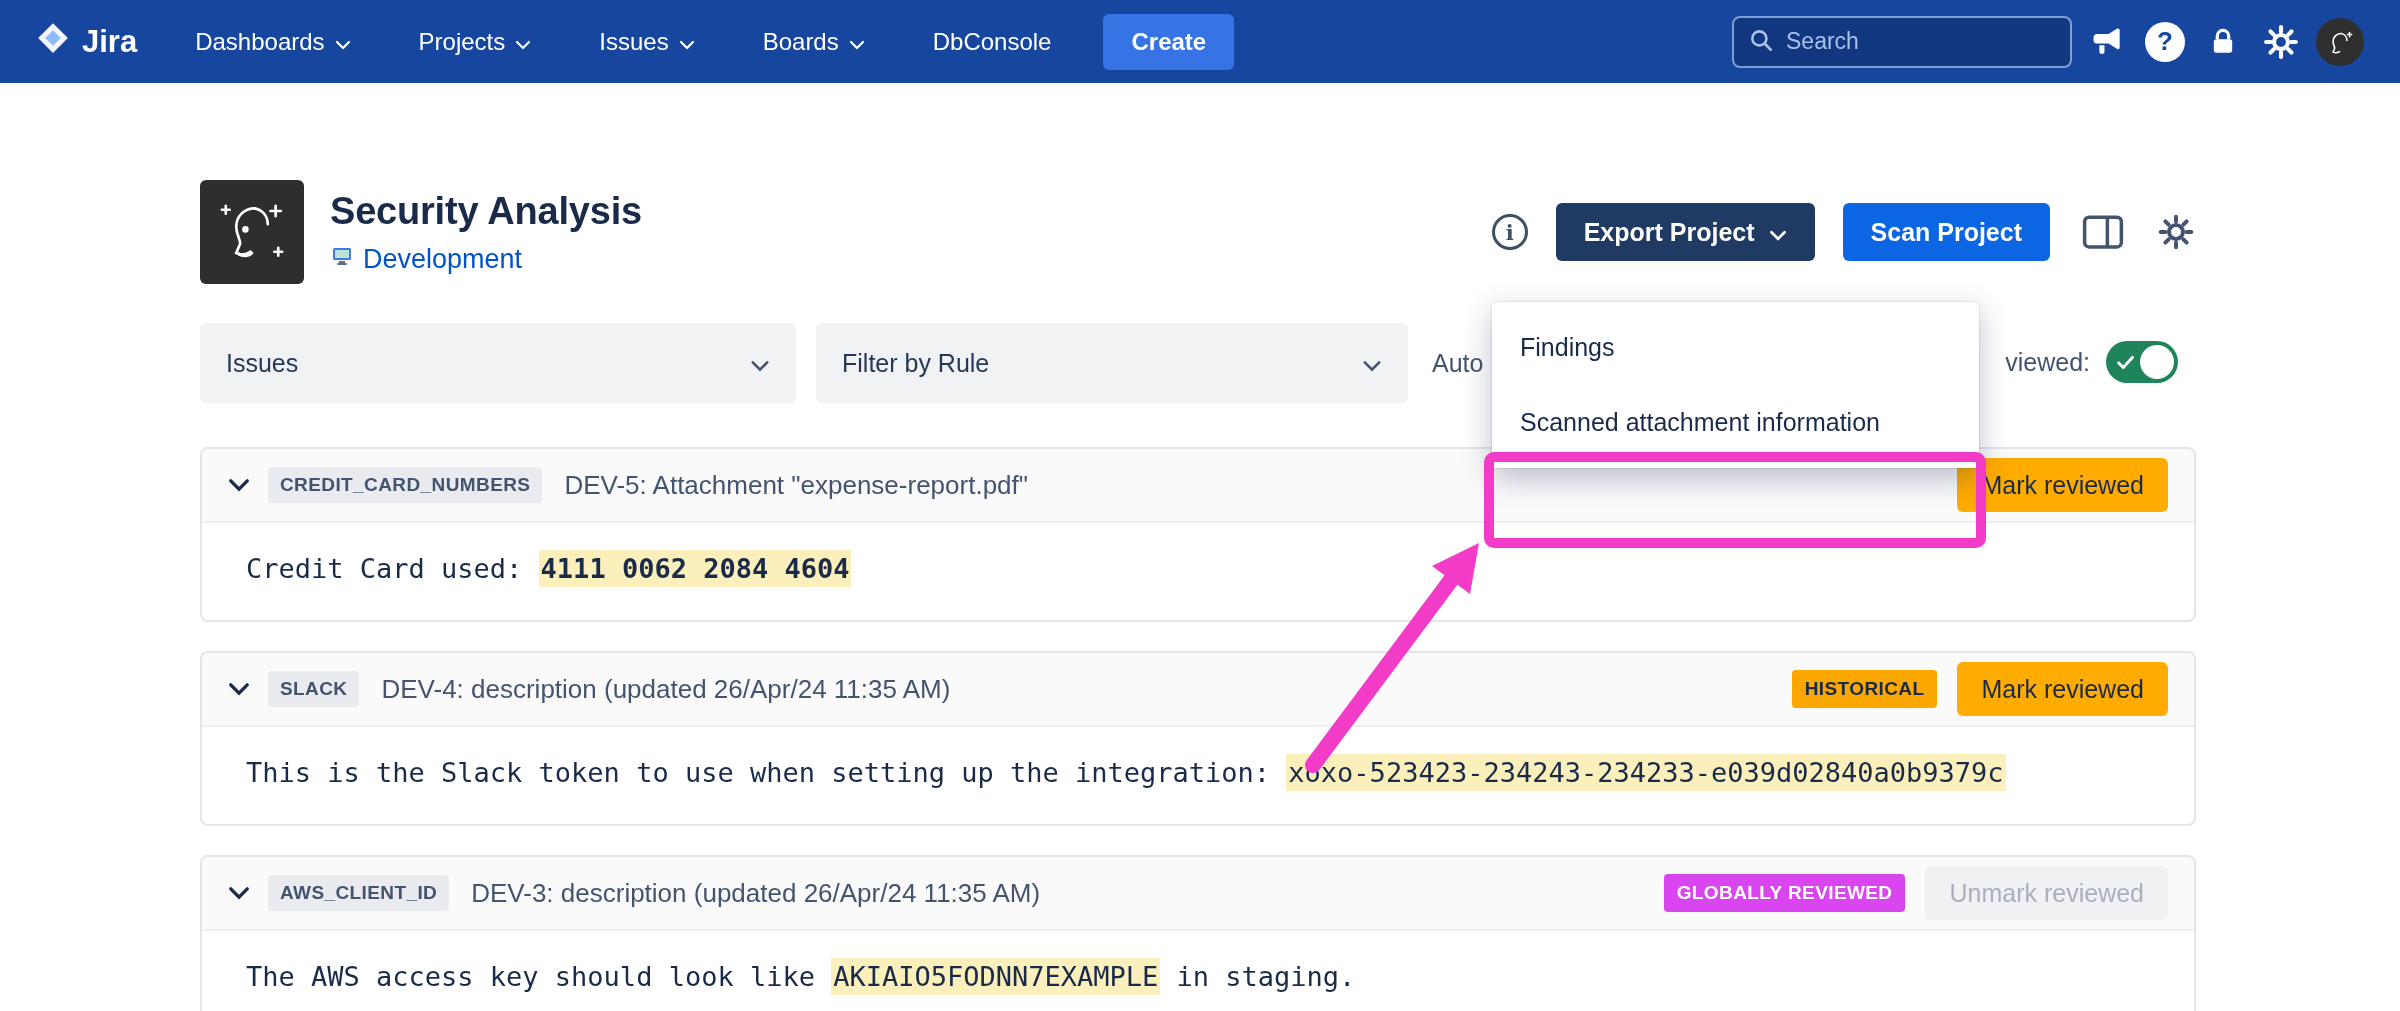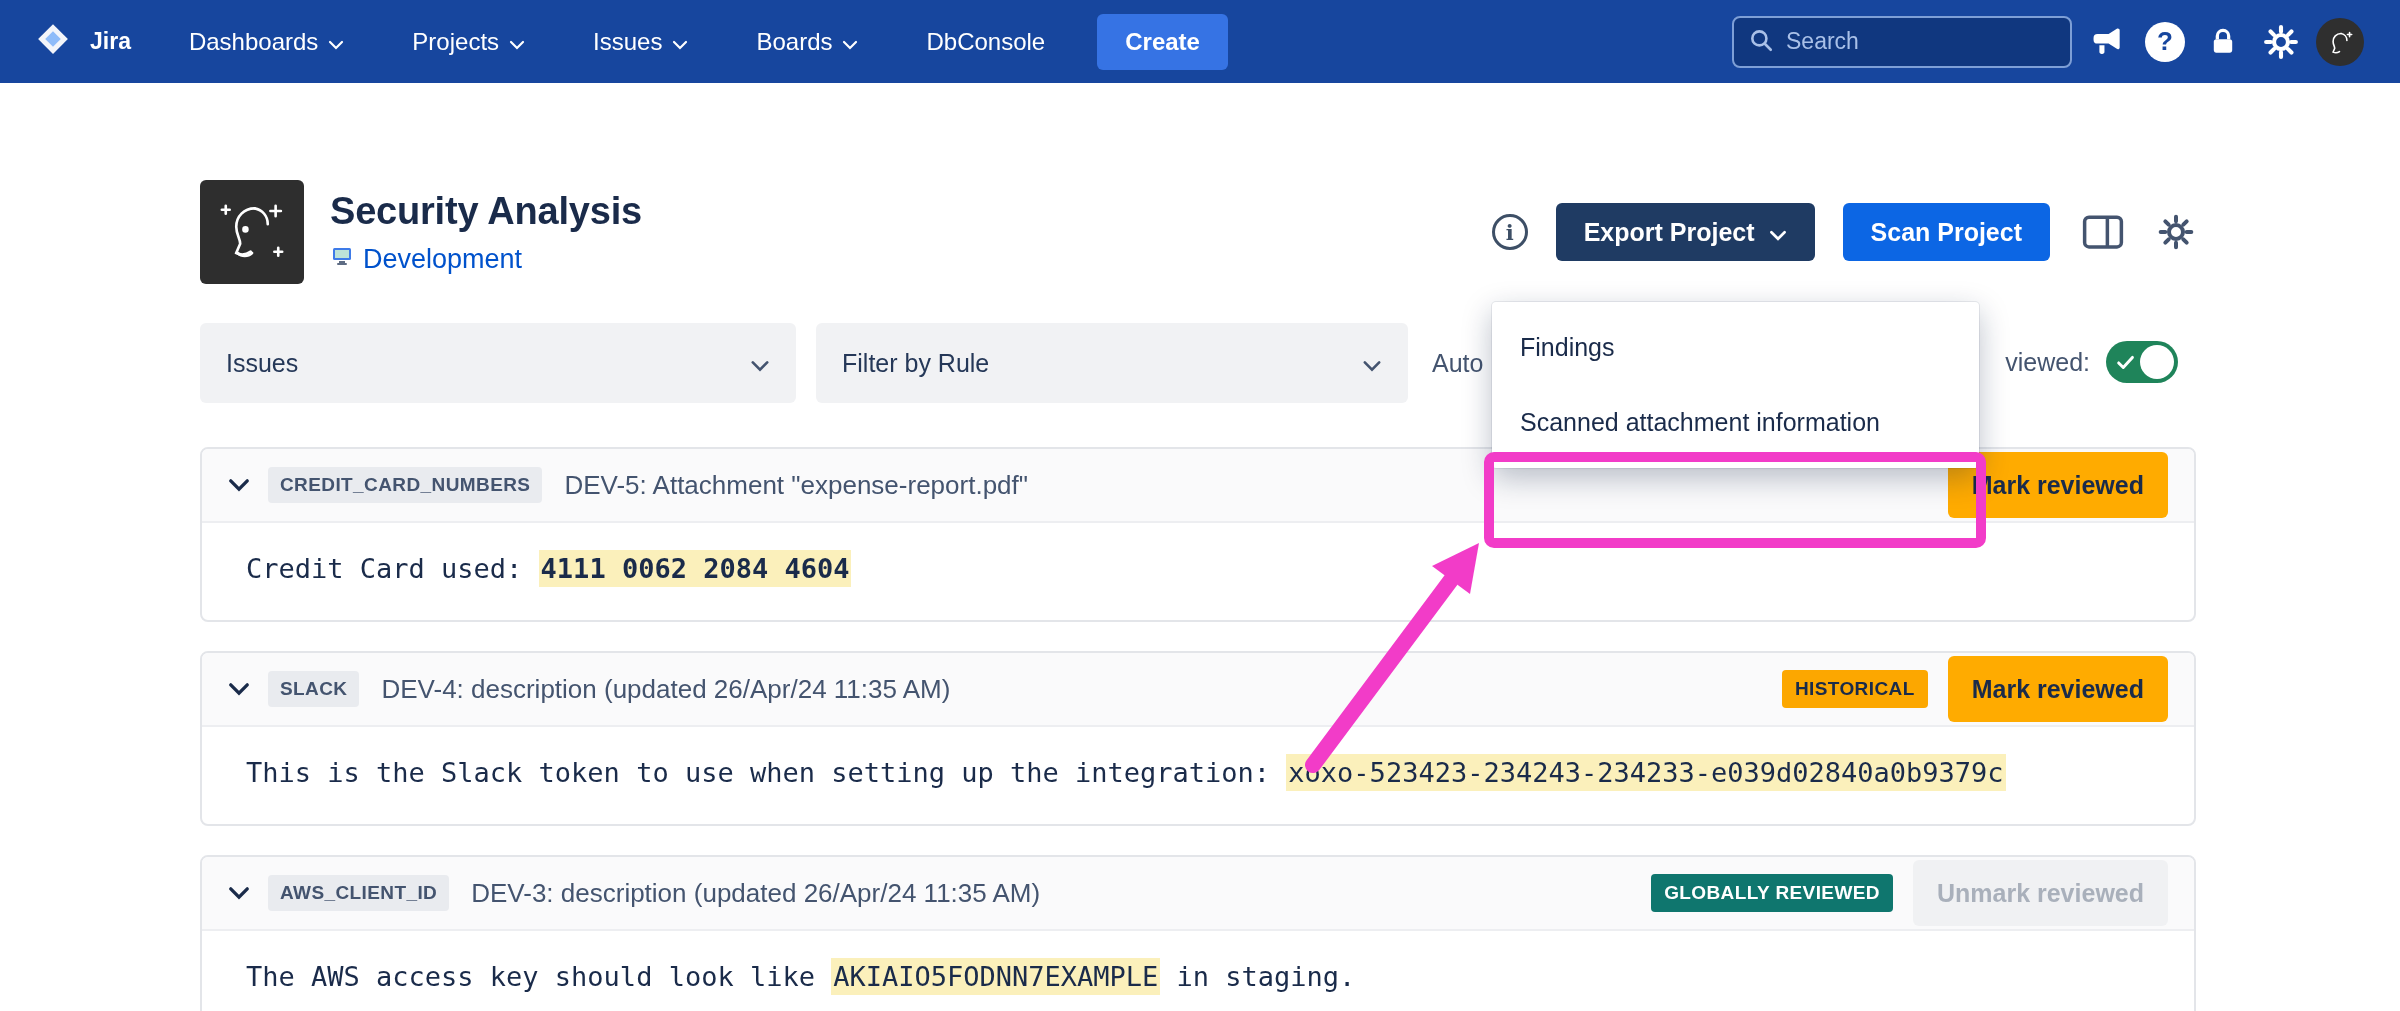--- a/index.html
+++ b/index.html
@@ -2,21 +2,21 @@
 <html><head>
 <meta charset="utf-8">
 <style>
   * { box-sizing: border-box; margin: 0; padding: 0; }
   body { font-family: "Liberation Sans", sans-serif; background: #fff; }
   .page { position: relative; width: 2400px; height: 1011px; background: #fff; overflow: hidden; }
 
   
   .navbar { position: absolute; top:0; left:0; right:0; height:83px; background:#17469E;
             display:flex; align-items:center; padding:0 36px; color:#fff; z-index:10; }
-  .brand { display:flex; align-items:center; gap:20px; font-size:23px; font-weight:bold; margin-right:58px; cursor:pointer; }
+  .brand { display:flex; align-items:center; gap:12px; font-size:31px; font-weight:bold; margin-right:58px; cursor:pointer; }
   .nav-items { display:flex; align-items:center; gap:68px; font-size:24px; font-weight:500; }
   .nav-item { display:flex; align-items:center; gap:10px; cursor:pointer; white-space:nowrap; }
   .create-btn { margin-left:52px; background:#3673E4; color:#fff; font-size:24px; font-weight:600;
                 border:none; border-radius:6px; padding:14px 28px; cursor:pointer; }
   .nav-right { margin-left:auto; display:flex; align-items:center; gap:12px; }
   .search-box { width:340px; height:52px; background:#10377F; border:2px solid #7E9FD6; border-radius:8px;
                 display:flex; align-items:center; padding:0 14px; gap:12px; }
   .search-input { background:transparent; border:none; outline:none; color:#fff; font-size:23px; width:100%; }
   .search-input::placeholder { color:#A9C0E8; }
   .icon-btn { width:46px; height:46px; display:flex; align-items:center; justify-content:center; cursor:pointer; }
@@ -61,22 +61,22 @@
   .card { border:2px solid #E3E5E9; border-radius:8px; background:#fff; overflow:visible; }
   .card-header { height:74px; background:#FAFAFB; border-bottom:2px solid #EDEEF1; display:flex;
                  align-items:center; padding:0 26px; gap:18px; border-radius:6px 6px 0 0; }
   .card-chevron { display:flex; align-items:center; color:#1A2B4A; cursor:pointer; }
   .rule-badge { background:#E9EBEF; color:#44546F; font-size:19px; font-weight:700; padding:7px 12px;
                 border-radius:4px; letter-spacing:.4px; white-space:nowrap; }
   .card-title { font-size:26px; color:#44546F; margin-left:4px; white-space:nowrap; }
   .header-right { margin-left:auto; display:flex; align-items:center; gap:20px; }
   .status-badge { font-size:19px; font-weight:700; padding:8px 13px; border-radius:4px; letter-spacing:.4px; white-space:nowrap; }
   .status-historical { background:#FCA700; color:#1A2B4A; }
-  .status-global { background:#0f766e; color:#fff; }
-  .action-btn { height:66px; padding:0 24px; border-radius:6px; border:none; font-size:25px; font-weight:700;
+  .status-global { background:#d946ef; color:#fff; }
+  .action-btn { height:54px; padding:0 24px; border-radius:6px; border:none; font-size:25px; font-weight:400;
                 cursor:pointer; white-space:nowrap; }
   .action-enabled { background:#FFAB00; color:#1A2B4A; }
   .action-disabled { background:#F0F1F3; color:#A9B0BB; cursor:default; }
   .card-body { padding:30px 26px 36px 44px; font-family:"DejaVu Sans Mono", monospace; font-size:27px; color:#1A2B4A; }
   .hl { background:#FBF0BB; padding:3px 2px; }
   .hl-bold { font-weight:700; }
 
   
   .export-menu { position:absolute; left:1492px; top:302px; width:487px; background:#fff; border-radius:4px;
                  box-shadow:0 0 0 1px rgba(9,30,66,.08), 0 10px 30px rgba(9,30,66,.28); z-index:50; padding:8px 0; }

